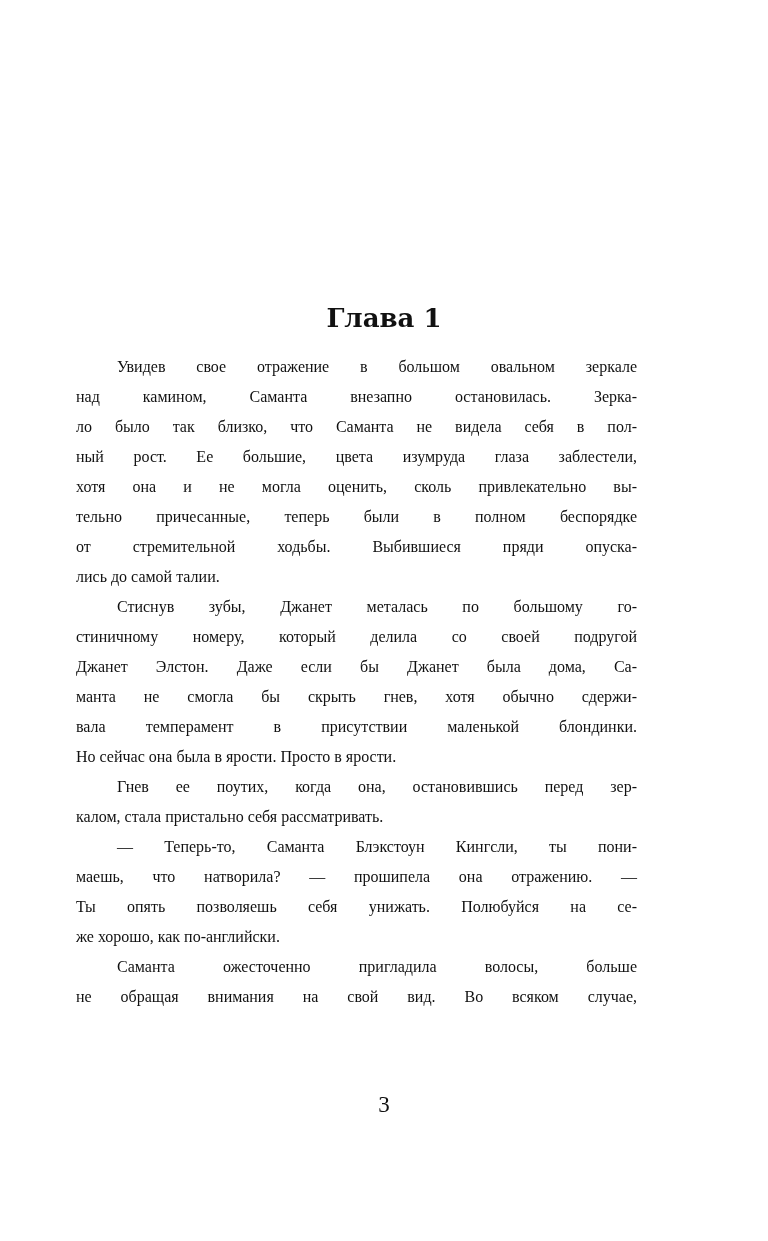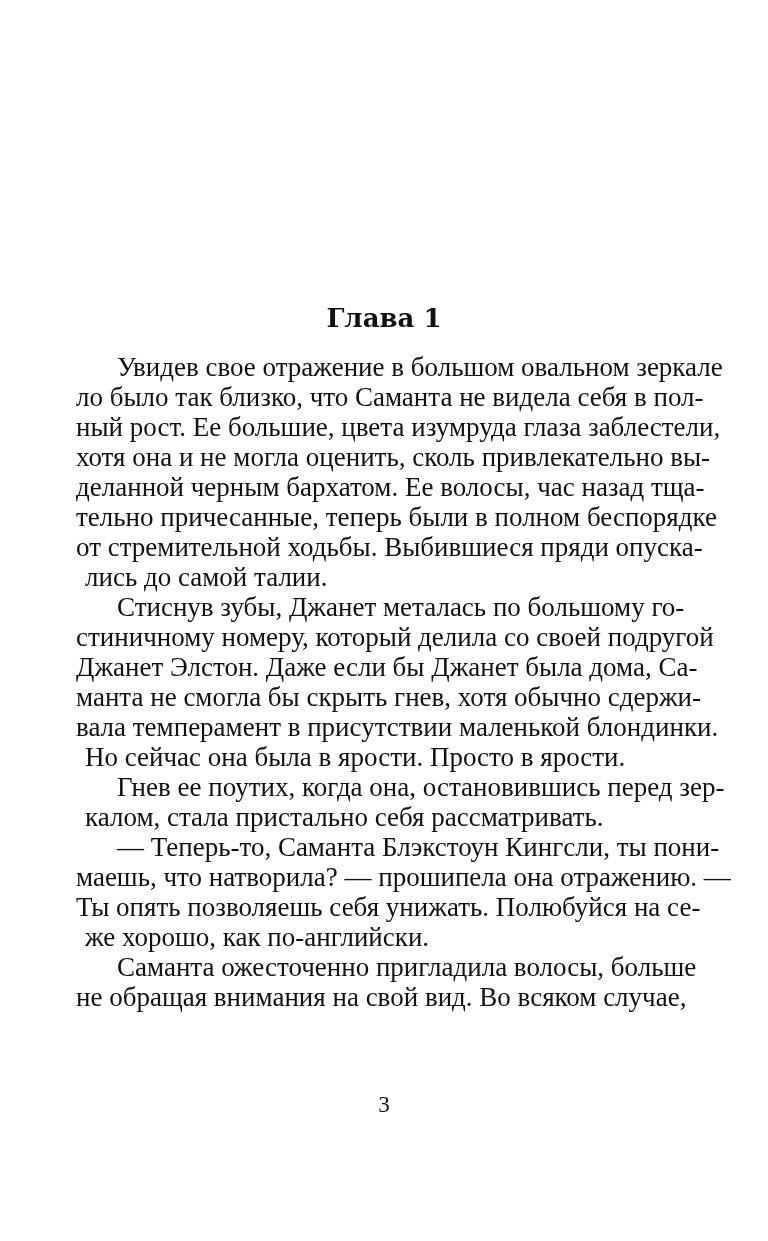--- a/index.html
+++ b/index.html
@@ -5,42 +5,42 @@
   html, body { margin: 0; padding: 0; background: #ffffff; }
   body { width: 768px; height: 1241px; position: relative; overflow: hidden; }
   .page { position: absolute; left: 0; top: 0; width: 768px; height: 1241px; background: #fff; padding-left: 32px; }
   .chapter-title {
     position: absolute; left: 0; width: 768px; top: 303px;
     text-align: center; font-family: "DejaVu Serif", serif; font-weight: bold;
     font-size: 26px; color: #111; letter-spacing: 0px;
   }
   .body-text {
     position: absolute; left: 76px; width: 561px; top: 352px;
-    font-family: "Liberation Serif", serif; font-size: 27px; line-height: 30px;
+    font-family: "Liberation Serif", serif; font-size: 16px; line-height: 30px;
     color: #111;
   }
   .line { display: block; white-space: nowrap; text-align: justify; text-align-last: justify; height: 30px; }
-  .line.last { text-align-last: left; margin-left: 9px; }
+  .line.last { text-align-last: left; }
   .line.indent { padding-left: 41px; }
   .page-number {
     position: absolute; left: 0; width: 768px; top: 1092px; text-align: center;
     font-family: "Liberation Serif", serif; font-size: 23px; color: #111;
   }
 </style>
 </head>
 <body>
 
 <div class="page">
   <div class="chapter-title">Глава 1</div>
   <div class="body-text" id="body-text">
       <span class="line indent">Увидев свое отражение в большом овальном зеркале</span>
+      <span class="line">над камином, Саманта внезапно остановилась. Зерка-</span>
       <span class="line">ло было так близко, что Саманта не видела себя в пол-</span>
       <span class="line">ный рост. Ее большие, цвета изумруда глаза заблестели,</span>
       <span class="line">хотя она и не могла оценить, сколь привлекательно вы-</span>
-      <span class="line">деланной черным бархатом. Ее волосы, час назад тща-</span>
       <span class="line">тельно причесанные, теперь были в полном беспорядке</span>
       <span class="line">от стремительной ходьбы. Выбившиеся пряди опуска-</span>
       <span class="line last">лись до самой талии.</span>
       <span class="line indent">Стиснув зубы, Джанет металась по большому го-</span>
       <span class="line">стиничному номеру, который делила со своей подругой</span>
       <span class="line">Джанет Элстон. Даже если бы Джанет была дома, Са-</span>
       <span class="line">манта не смогла бы скрыть гнев, хотя обычно сдержи-</span>
       <span class="line">вала темперамент в присутствии маленькой блондинки.</span>
       <span class="line last">Но сейчас она была в ярости. Просто в ярости.</span>
       <span class="line indent">Гнев ее поутих, когда она, остановившись перед зер-</span>

